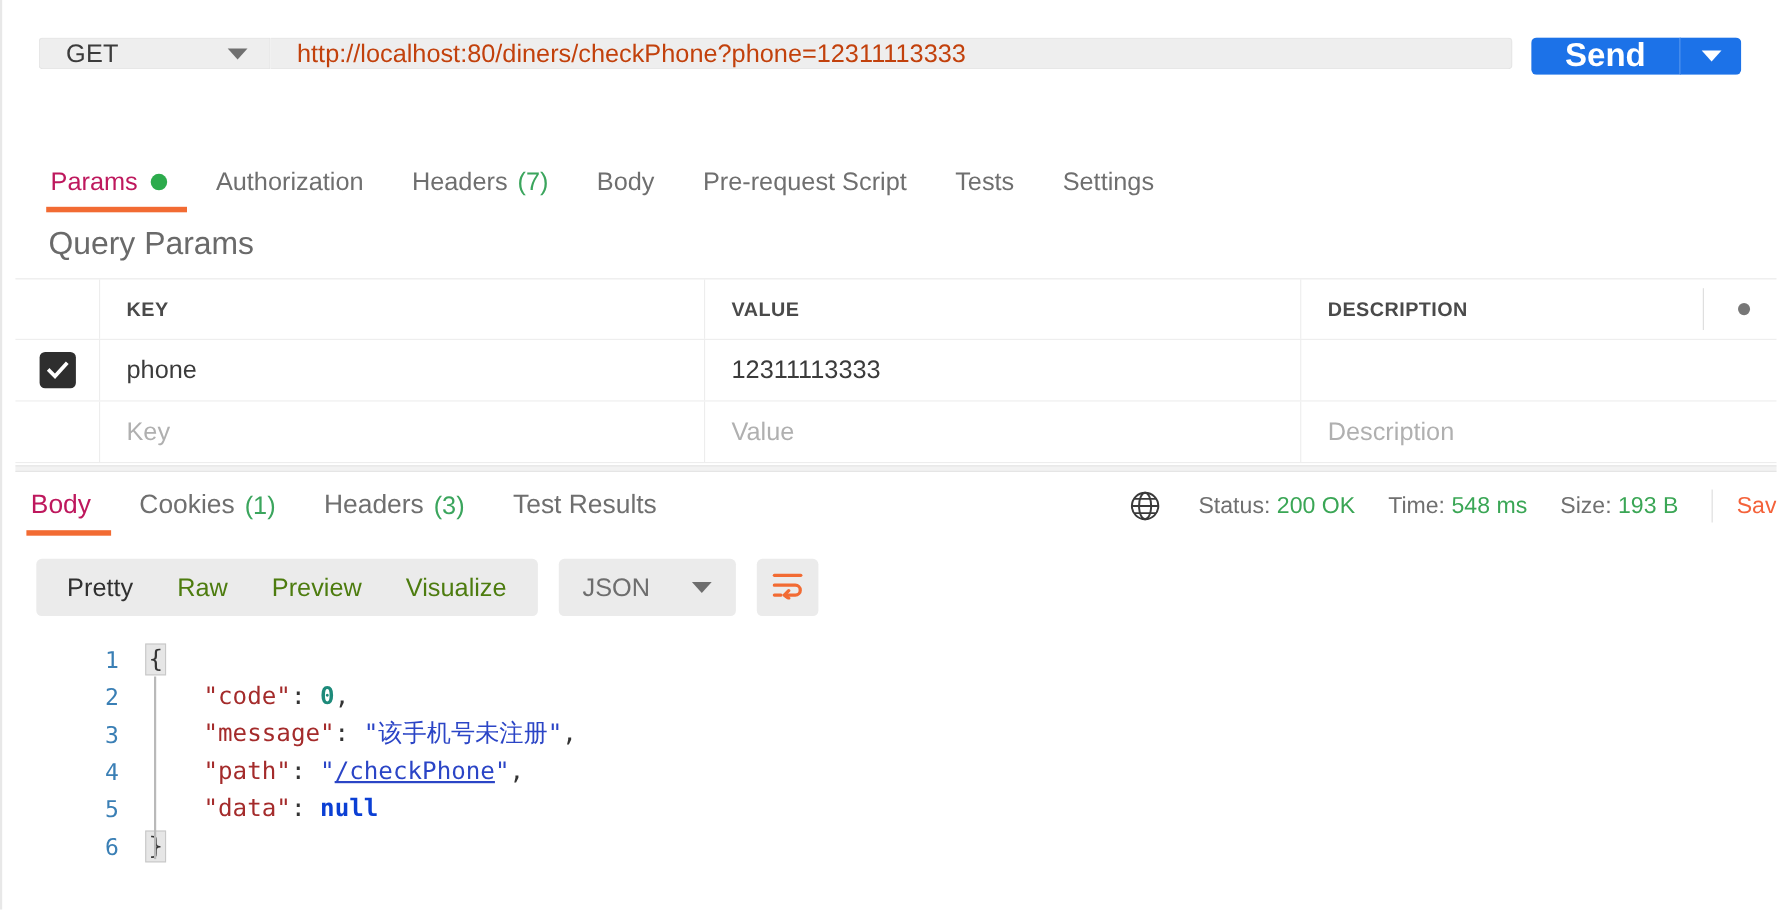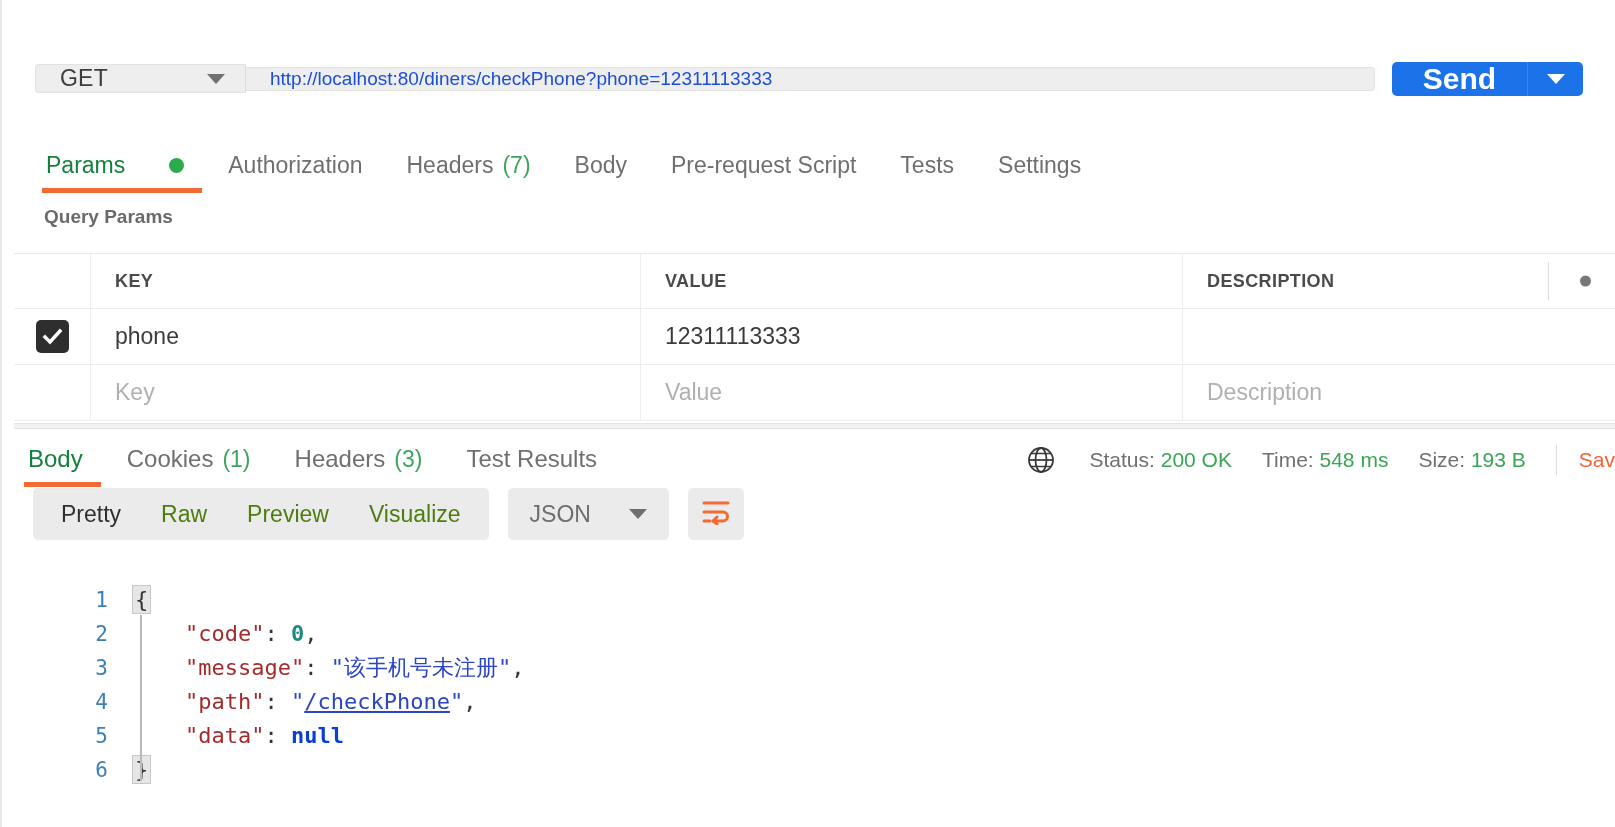--- a/index.html
+++ b/index.html
@@ -18,21 +18,21 @@
     border-left: 2px solid #e8e8e8;
   }
 
   
   .url-bar {
     position: absolute;
     left: 33px; top: 34px;
     height: 89px;
     width: 1548px;
     display: flex;
-    align-items: center;
+    align-items: flex-start;
     border-radius: 12px;
   }
   .method-select {
     width: 211px;
     background: #eeeeee;
     border: 1px solid #e3e3e3;
     border-right: 1px solid #dcdcdc;
     border-radius: 4px 0 0 4px;
     display: flex;
     align-items: center;
@@ -57,22 +57,22 @@
     border: 1px solid #e3e3e3;
     border-left: none;
     border-radius: 0 4px 4px 0;
     display: flex;
     align-items: center;
     padding: 0 24px;
     cursor: text;
     overflow: hidden;
   }
   .url-text {
-    font-size: 19px;
-    color: #1d4ed8;
+    font-size: 23px;
+    color: #c2410c;
     white-space: nowrap;
   }
   .send-wrap {
     margin-left: 17px;
     width: 191px;
     display: flex;
     border-radius: 5px;
     overflow: hidden;
   }
   .send-btn {
@@ -121,21 +121,21 @@
     height: 56px;
     display: flex;
     align-items: center;
     padding: 0 22px;
     font-size: 23px;
     color: #6f6f6f;
     cursor: pointer;
     white-space: nowrap;
   }
   .tab:first-child { padding-left: 8px; }
-  .tab.active { color: #15803d; gap: 32px; }
+  .tab.active { color: #be185d; }
   .tab.active::after {
     content: "";
     position: absolute;
     left: 4px; right: 4px;
     bottom: 0;
     height: 5px;
     background: #f26b33;
   }
   .tab .count {
     color: #3ba55d;
@@ -147,23 +147,23 @@
     border-radius: 50%;
     background: #2cab4c;
     margin-left: 12px;
     display: inline-block;
   }
 
   
   .qp-title {
     position: absolute;
     left: 42px; top: 206px;
-    font-size: 19px;
+    font-size: 29px;
     color: #6a6a6a;
-    font-weight: bold;
+    font-weight: normal;
   }
   .params-table {
     position: absolute;
     left: 12px; top: 253px;
     width: 1603px;
     border-top: 1px solid #e8e8e8;
   }
   .pt-row {
     display: flex;
     height: 56px;
@@ -279,21 +279,21 @@
     margin: 0 22px 0 0;
   }
   .save-resp {
     color: #f4623a;
     cursor: pointer;
   }
 
   
   .body-toolbar {
     position: absolute;
-    left: 31px; top: 488px;
+    left: 31px; top: 508px;
     display: flex;
     align-items: center;
   }
   .seg {
     background: #ebebeb;
     border-radius: 5px;
     height: 52px;
     display: flex;
     align-items: center;
     padding: 0 8px;

